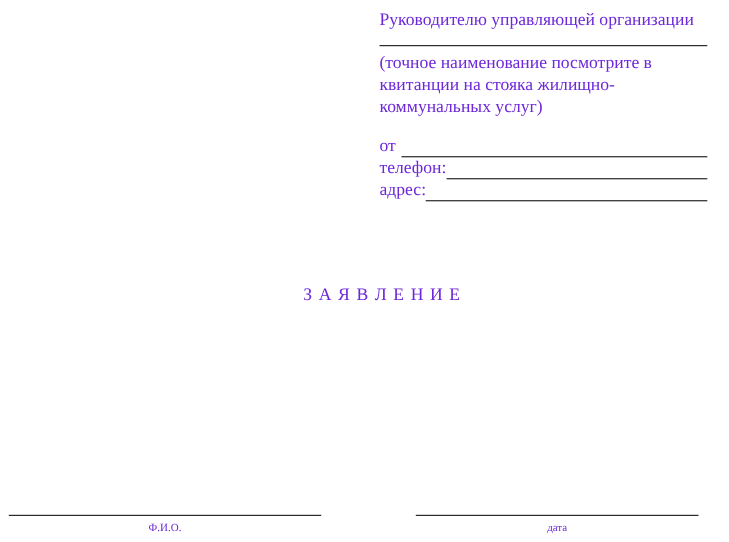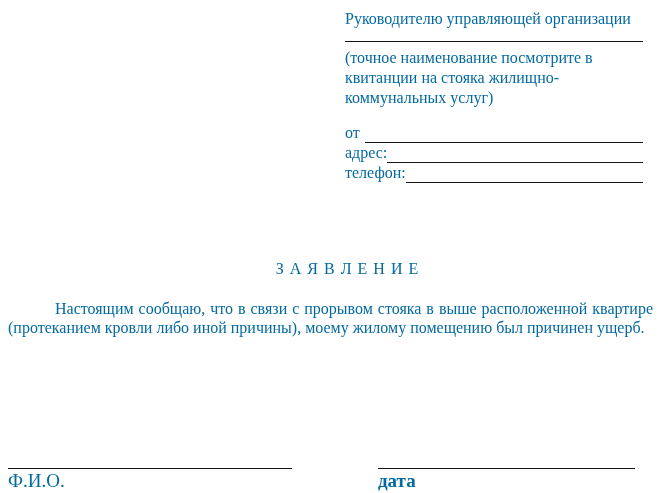--- a/index.html
+++ b/index.html
@@ -1,21 +1,21 @@
 <!DOCTYPE html>
 <html><head>
 <meta charset="utf-8">
 <style>
   html, body { margin: 0; padding: 0; background: #fff; }
   .page {
     position: relative;
     width: 663px;
     height: 493px;
     background: #ffffff;
-    color: #0369a1;
+    color: #6d28d9;
     font-family: "Liberation Serif", "DejaVu Serif", serif;
     font-size: 16px;
     overflow: hidden;
   }
 
   
   .header-block {
     position: absolute;
     left: 345px;
     top: 9px;
@@ -75,62 +75,61 @@
     margin: 0;
     text-indent: 47px;
   }
 
   
   .sig {
     position: absolute;
     top: 455px;
   }
   .sig-left  { left: 8px;   width: 284px; }
-  .sig-right { left: 378px; width: 257px; font-weight: bold; }
+  .sig-right { left: 378px; width: 257px; }
   .sig-line {
     height: 13px;
     border-bottom: 1px solid #141414;
   }
   .sig-label {
-    text-align: left;
-    font-size: 19px;
+    text-align: center;
+    font-size: 10px;
     line-height: 18px;
     padding-top: 3px;
   }
 </style>
 </head>
 <body>
 
 <div class="page">
 
   <div class="header-block">
     <div class="recipient">Руководителю управляющей организации</div>
     <div class="blank-line"></div>
     <div class="note">(точное наименование посмотрите в квитанции на стояка жилищно-коммунальных услуг)</div>
 
     <div class="fields">
       <div class="field-line first">
         <span class="field-label">от</span>
         <span class="field-fill"></span>
       </div>
       <div class="field-line">
-        <span class="field-label">адрес:</span>
+        <span class="field-label">телефон:</span>
         <span class="field-fill"></span>
       </div>
       <div class="field-line">
-        <span class="field-label">телефон:</span>
+        <span class="field-label">адрес:</span>
         <span class="field-fill"></span>
       </div>
     </div>
   </div>
 
   <div class="title">З А Я В Л Е Н И Е</div>
 
   <div class="body-text">
-    <p>Настоящим сообщаю, что в связи с прорывом стояка в выше расположенной квартире (протеканием кровли либо иной причины), моему жилому помещению был причинен ущерб.</p>
   </div>
 
   <div class="sig sig-left">
     <div class="sig-line"></div>
     <div class="sig-label">Ф.И.О.</div>
   </div>
 
   <div class="sig sig-right">
     <div class="sig-line"></div>
     <div class="sig-label">дата</div>

